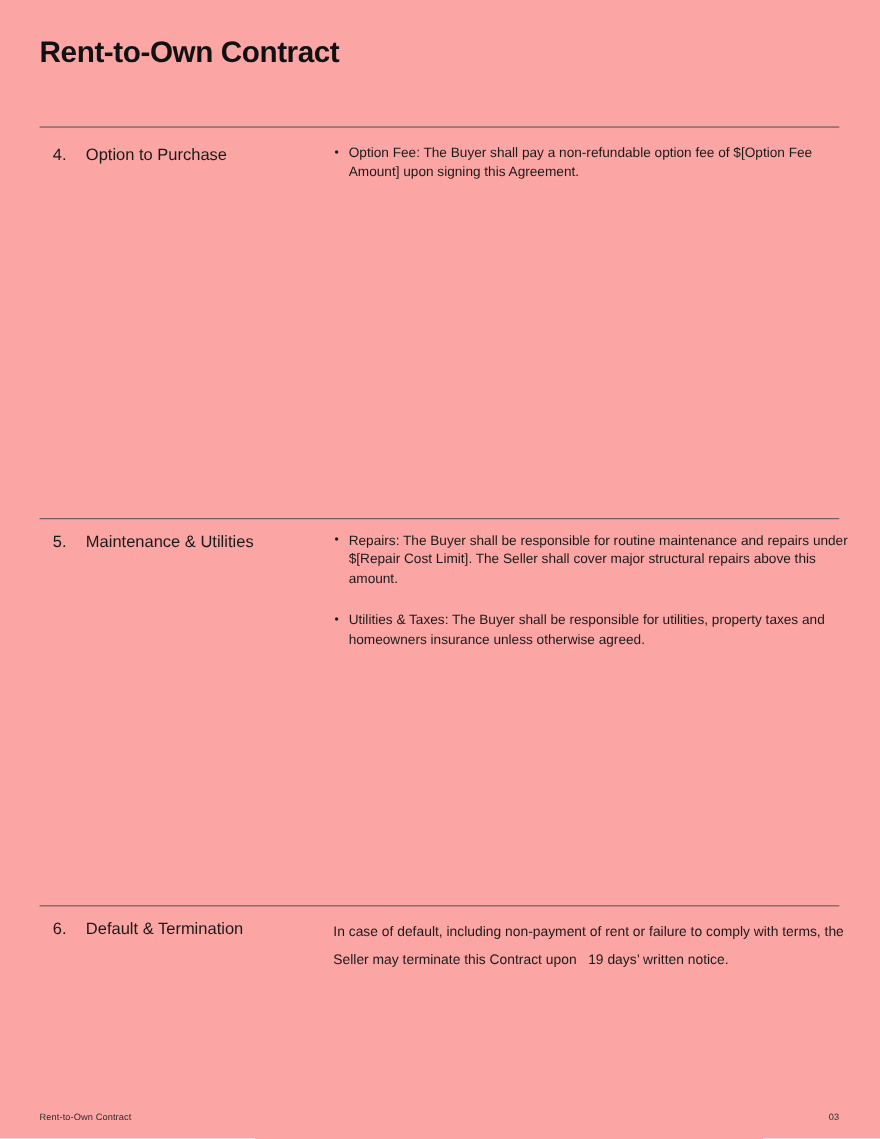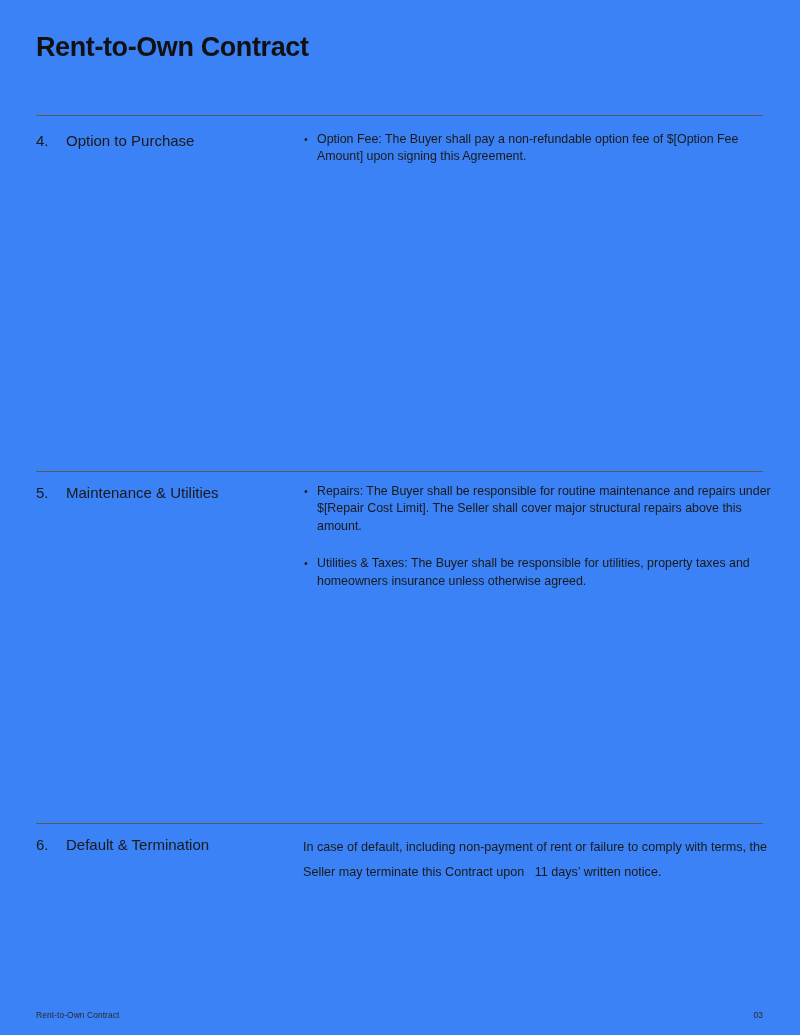--- a/index.html
+++ b/index.html
@@ -13,21 +13,21 @@
     position: relative;
     font-family: "Liberation Sans", sans-serif;
     color: #1a1a1a;
     -webkit-font-smoothing: antialiased;
   }
   .page {
     position: absolute;
     inset: 0;
     width: 800px;
     height: 1035px;
-    background: #3b82f6;
+    background: #fca5a5;
     overflow: hidden;
   }
 
   
   .doc-title {
     position: absolute;
     left: 36px;
     top: 30px;
     font-size: 27px;
     font-weight: 700;
@@ -54,21 +54,21 @@
     position: absolute;
     left: 36px;
     width: 730px;
   }
   .section-4 { top: 131px; }
   .section-5 { top: 483px; }
   .section-6 { top: 835px; }
 
   .sec-head {
     position: absolute;
-    left: 0;
+    left: 12px;
     top: 0;
     width: 240px;
     font-size: 15px;
     font-weight: 400;
     color: #1a1a1a;
     line-height: 20px;
   }
   .sec-num {
     display: inline-block;
     width: 30px;
@@ -173,21 +173,21 @@
         <li>Utilities &amp; Taxes: The Buyer shall be responsible for utilities, property taxes and homeowners insurance unless otherwise agreed.</li>
       </ul>
     </div>
   </div>
 
   <div class="section section-6">
     <div class="sec-head">
       <span class="sec-num">6.</span><span class="sec-label">Default &amp; Termination</span>
     </div>
     <div class="sec-body">
-      <p class="para">In case of default, including non-payment of rent or failure to comply with terms, the Seller may terminate this Contract upon   11 days’ written notice.</p>
+      <p class="para">In case of default, including non-payment of rent or failure to comply with terms, the Seller may terminate this Contract upon   19 days’ written notice.</p>
     </div>
   </div>
 
   <div class="footer">
     <span class="footer-label">Rent-to-Own Contract</span>
     <span class="footer-page">03</span>
   </div>
 
 </div>
 

